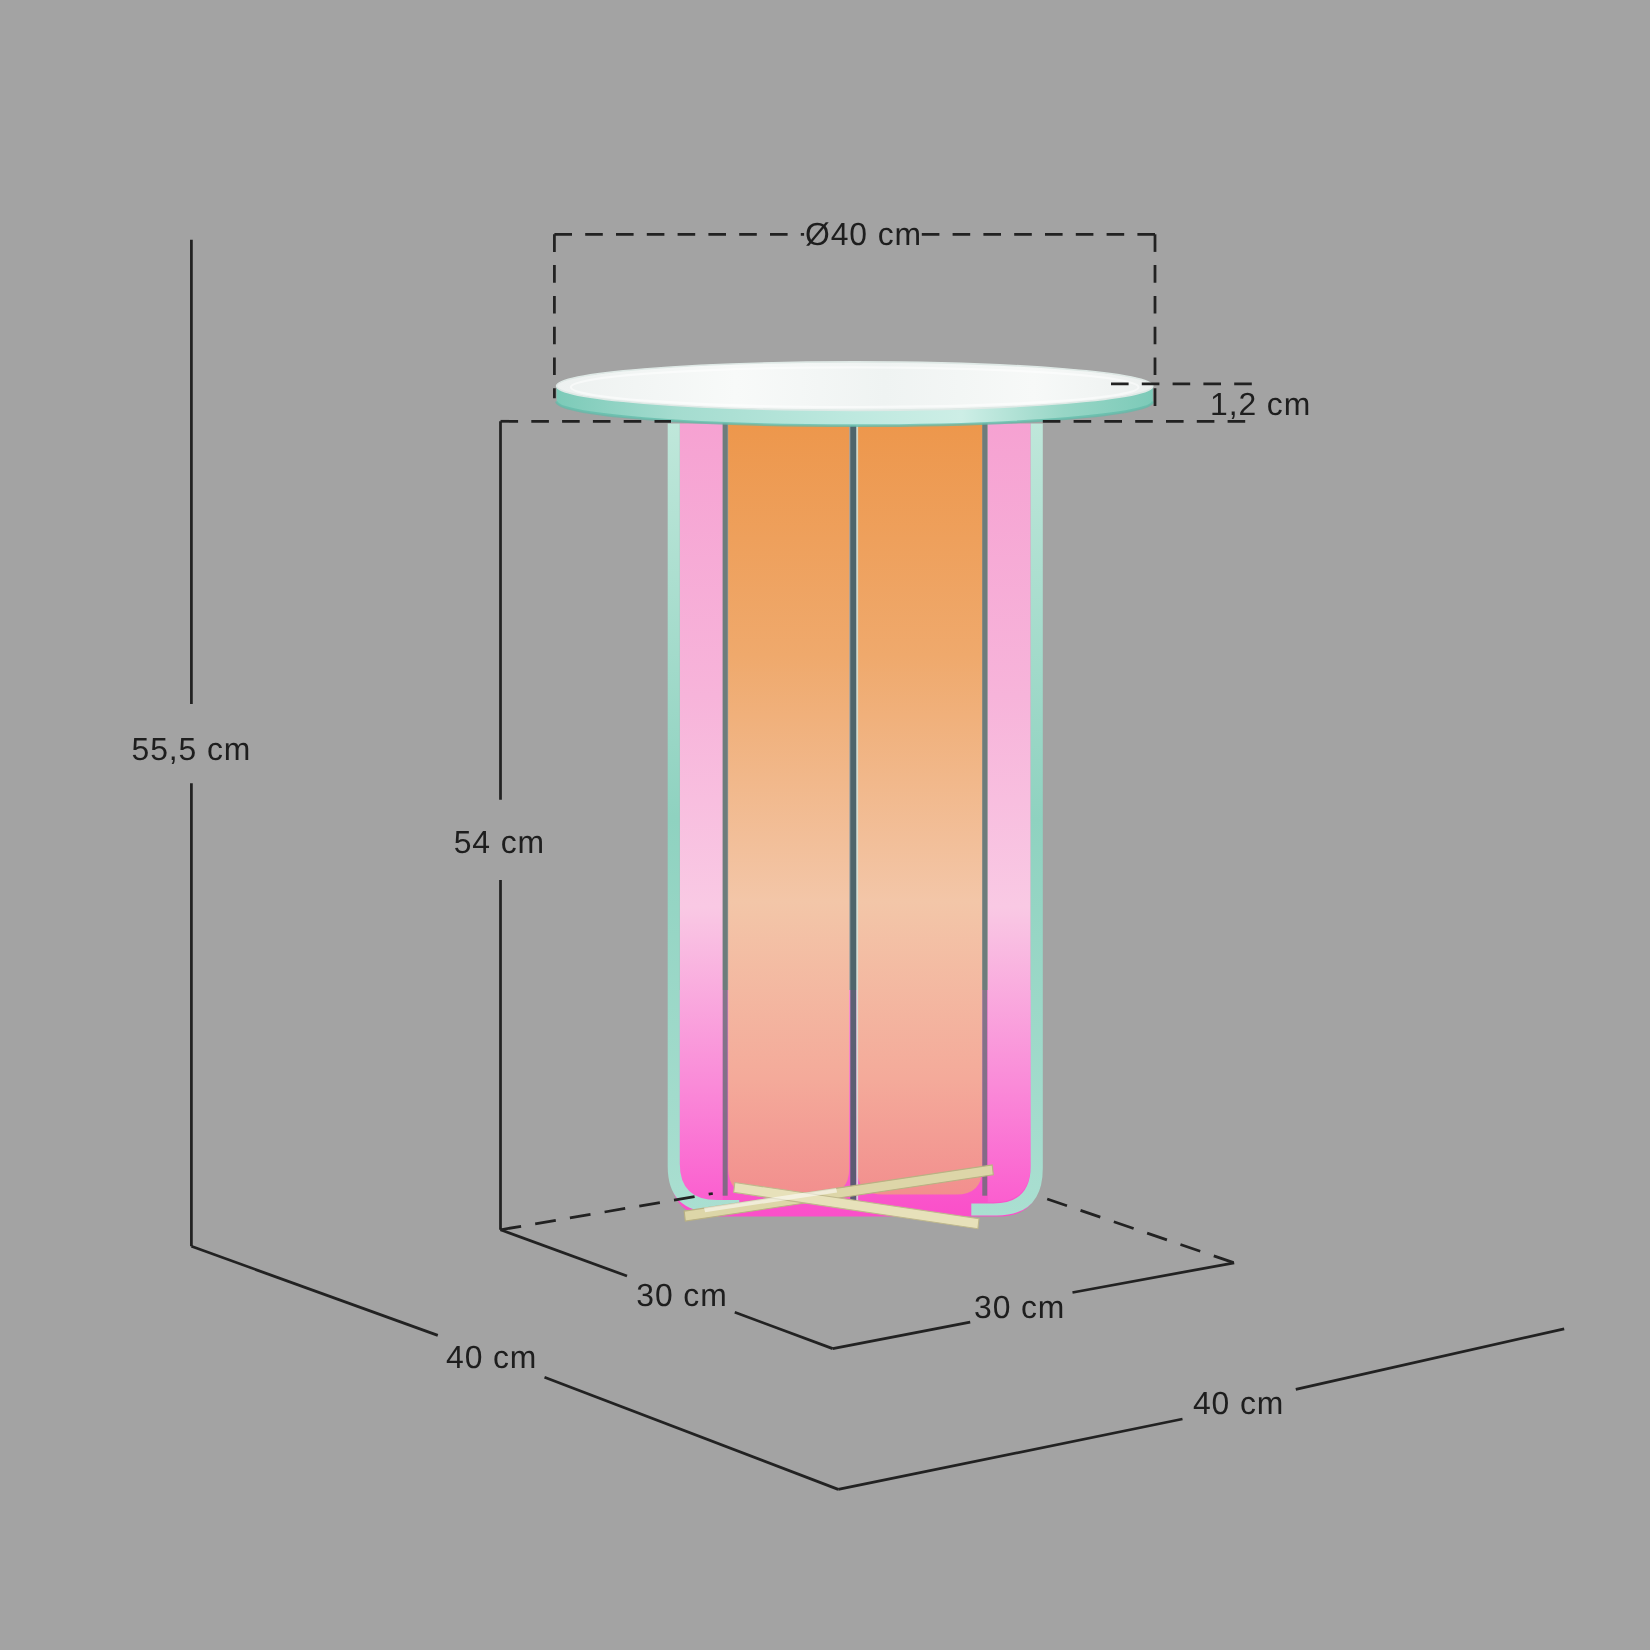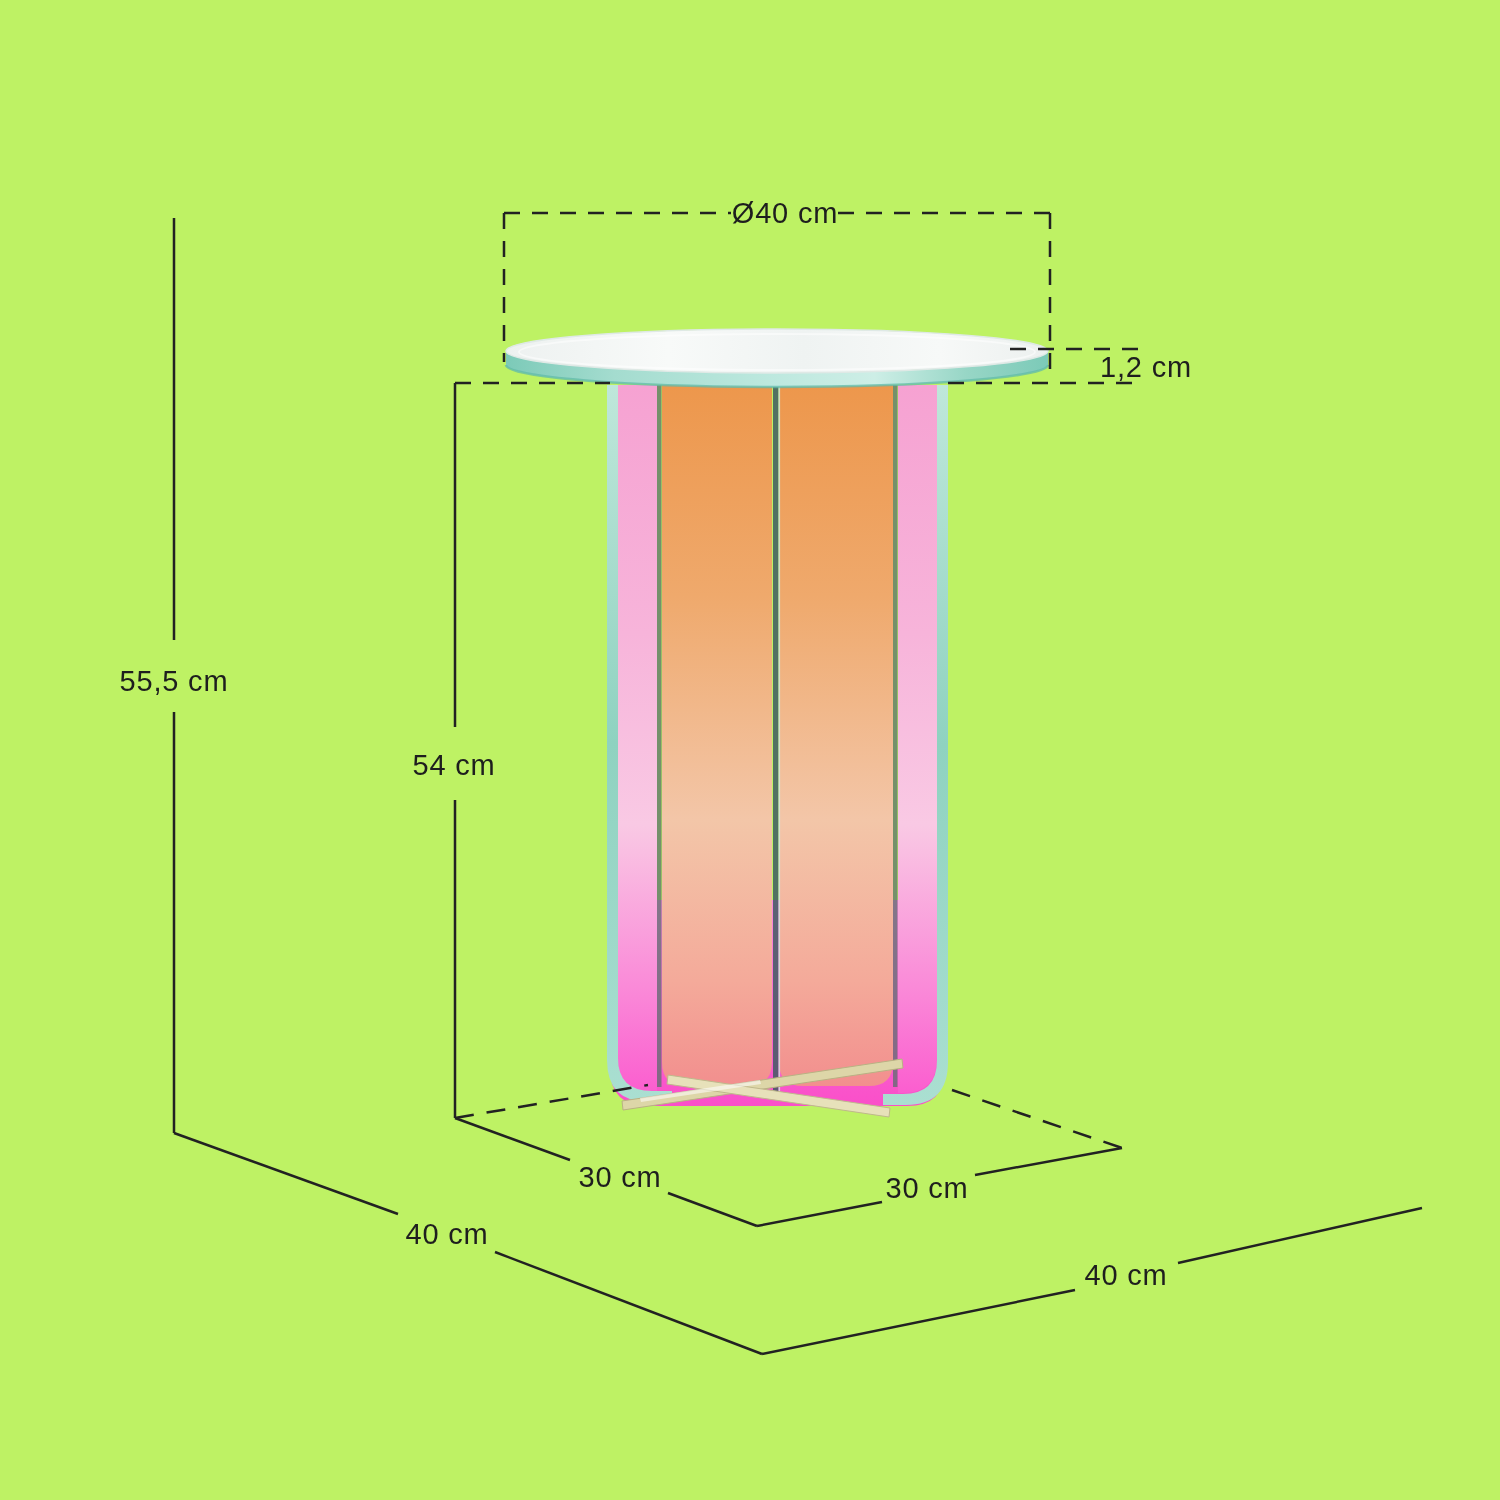--- a/index.html
+++ b/index.html
@@ -5,21 +5,21 @@
   html, body {
     margin: 0;
     padding: 0;
     background: #f4f4f4;
     font-family: "Liberation Sans", sans-serif;
   }
   .stage {
     position: relative;
     width: 1500px;
     height: 1500px;
-    background: #bef264;
+    background: #a3a3a3;
     overflow: hidden;
   }
   svg { display: block; }
   text.dim {
     font-family: "Liberation Sans", "DejaVu Sans", sans-serif;
     font-size: 29px;
     letter-spacing: 0.8px;
     fill: #1e1e1e;
     font-weight: 400;
   }

